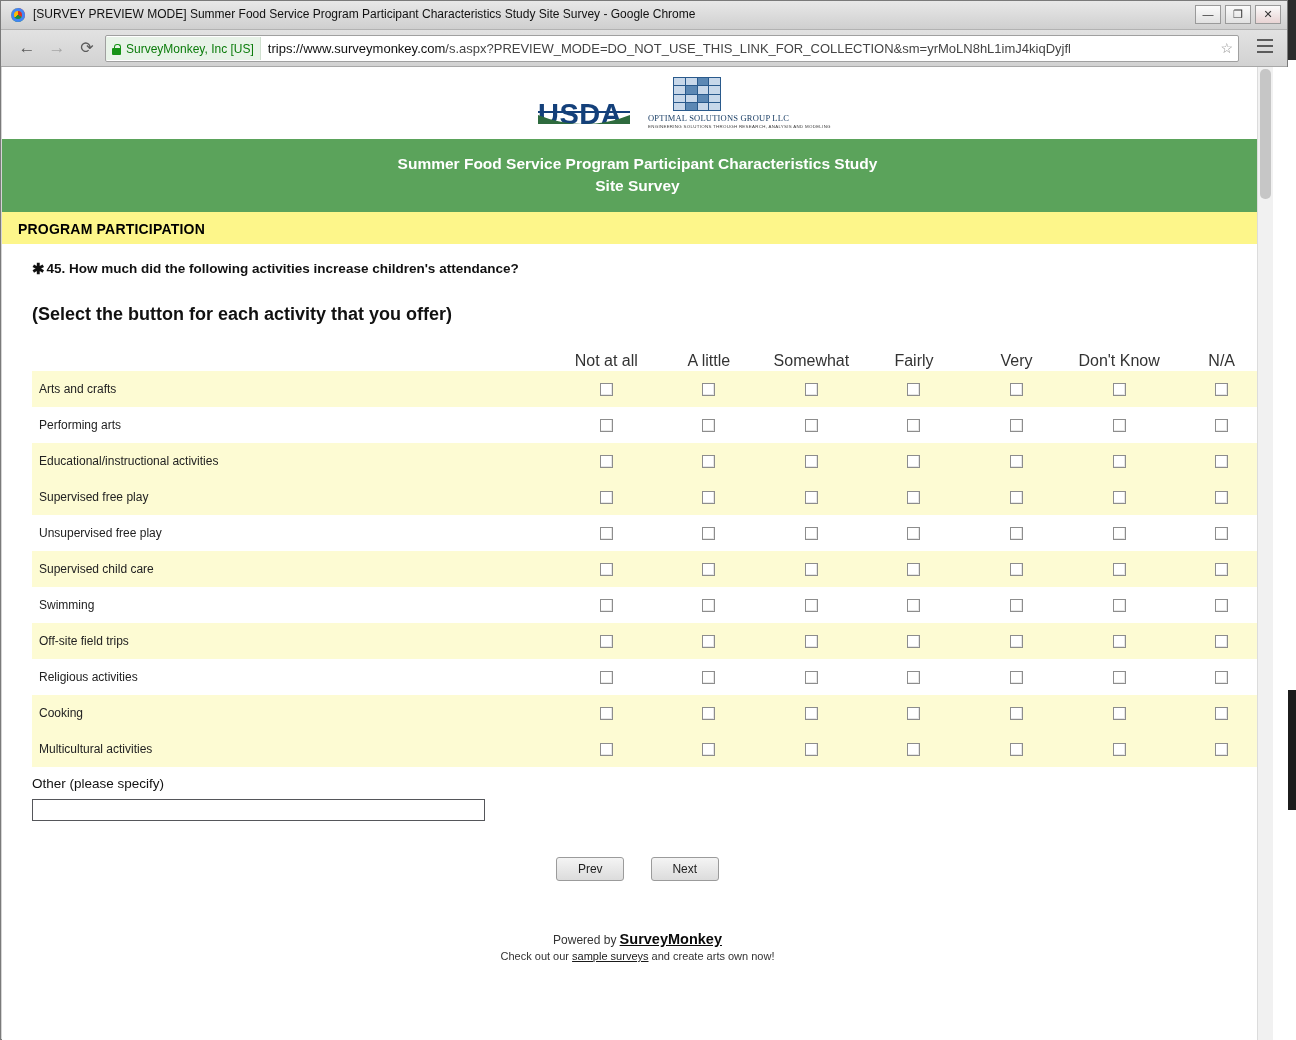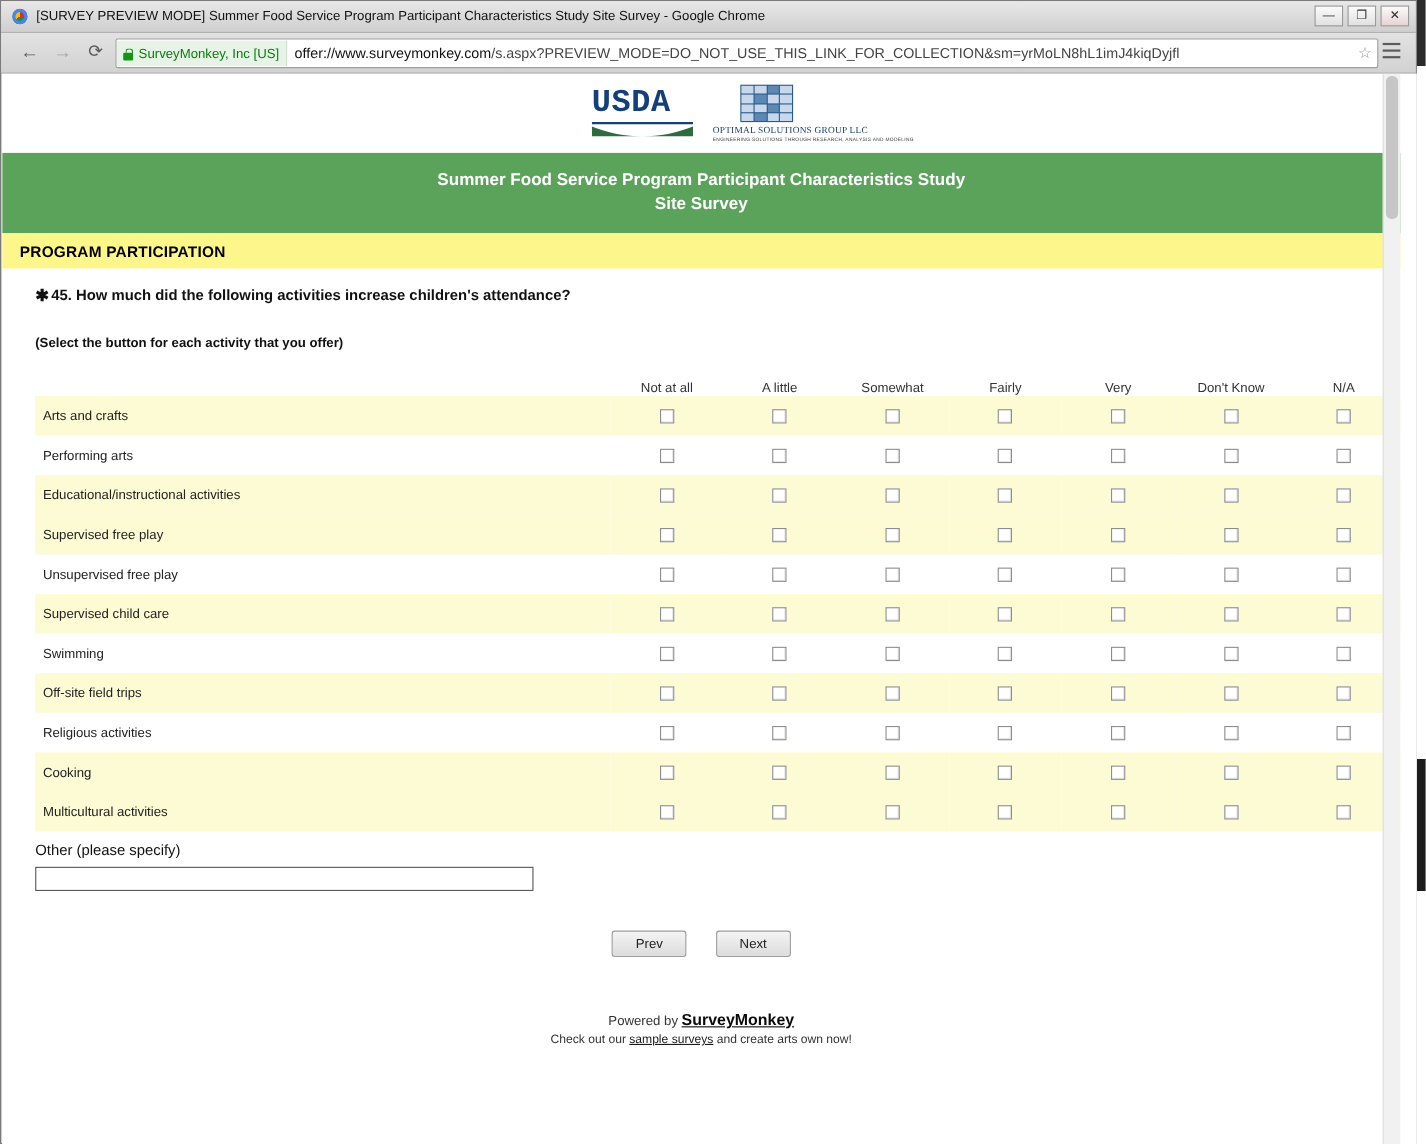--- a/index.html
+++ b/index.html
@@ -128,21 +128,21 @@
     cursor: default;
   }
   .nav-back { left: 14px; }
   .nav-fwd  { left: 44px; color: #a5a5a5; }
   .nav-reload { left: 74px; font-size: 16px; }
 
   .omnibox {
     position: absolute;
     left: 104px;
     top: 5px;
-    right: 34px;
+    right: 48px;
     height: 25px;
     background: #ffffff;
     border: 1px solid #a0a0a0;
     border-radius: 2px;
     display: flex;
     align-items: center;
     overflow: hidden;
   }
   .lock-badge {
     display: flex;
@@ -253,26 +253,27 @@
     height: 72px;
   }
   .usda-logo {
     position: absolute;
     left: 536px;
     top: 12px;
     width: 92px;
     height: 48px;
   }
   .usda-text {
-    font-family: Liberation Mono, monospace;
+    font-family: Liberation Sans, sans-serif;
     font-weight: bold;
     font-size: 29px;
     color: #14407a;
     letter-spacing: 0.5px;
     line-height: 30px;
+    margin-top: 20px;
   }
   .usda-swoosh {
     position: absolute;
     left: 0;
     top: 30px;
     width: 92px;
     height: 15px;
   }
   .osg-logo {
     position: absolute;
@@ -346,36 +347,36 @@
     font-weight: bold;
     color: #111;
   }
   .req-star {
     color: #111;
     font-size: 15px;
     vertical-align: -1px;
     margin-right: 2px;
   }
   .q-sub {
-    font-size: 12px;
+    font-size: 18px;
     font-weight: bold;
     color: #111;
     margin-top: 26px;
   }
 
   
   .matrix {
     margin-top: 26px;
     width: 1241px;
     border-collapse: collapse;
     table-layout: fixed;
   }
   .matrix col.label-col { width: 523px; }
   .matrix th {
-    font-size: 12px;
+    font-size: 16px;
     font-weight: normal;
     color: #333;
     text-align: center;
     vertical-align: bottom;
   }
   .matrix th.label-head { text-align: left; }
   .matrix td {
     font-size: 12px;
     color: #222;
     height: 34px;
@@ -494,21 +495,21 @@
       <div class="nav-btn nav-back">←</div>
       <div class="nav-btn nav-fwd">→</div>
       <div class="nav-btn nav-reload">⟳</div>
 
       <div class="omnibox">
         <div class="lock-badge">
           <span class="lock-glyph"></span>
           <span class="secure-text">SurveyMonkey, Inc [US]</span>
         </div>
         <div class="url-text">
-          <span class="host">offer://www.surveymonkey.com</span><span class="path">/s.aspx?PREVIEW_MODE=DO_NOT_USE_THIS_LINK_FOR_COLLECTION&amp;sm=yrMoLN8hL1imJ4kiqDyjfl</span>
+          <span class="host">trips://www.surveymonkey.com</span><span class="path">/s.aspx?PREVIEW_MODE=DO_NOT_USE_THIS_LINK_FOR_COLLECTION&amp;sm=yrMoLN8hL1imJ4kiqDyjfl</span>
         </div>
         <div class="star-icon">☆</div>
       </div>
 
       <div class="menu-icon">
         <span></span>
           <span></span>
           <span></span>
       </div>
     </div>

